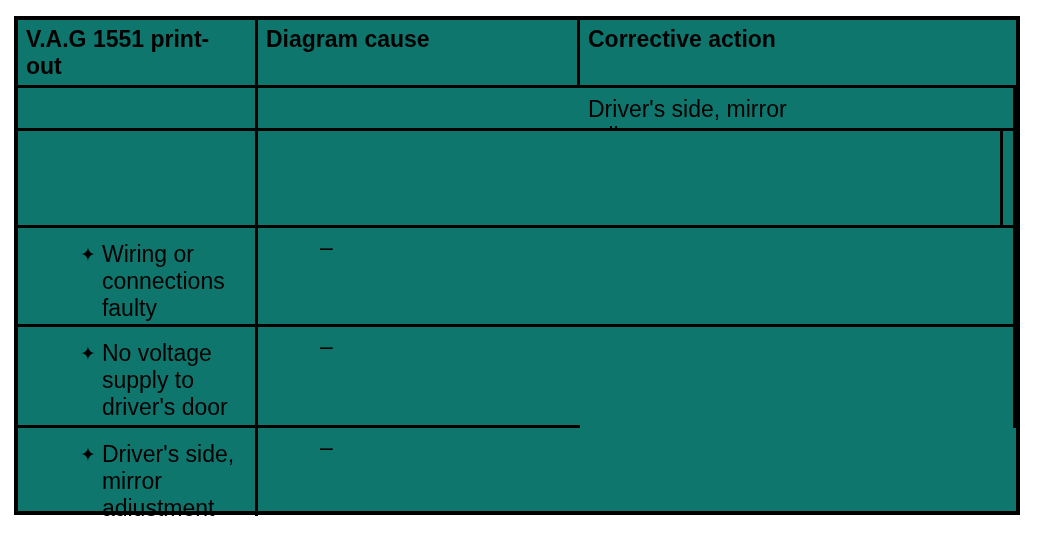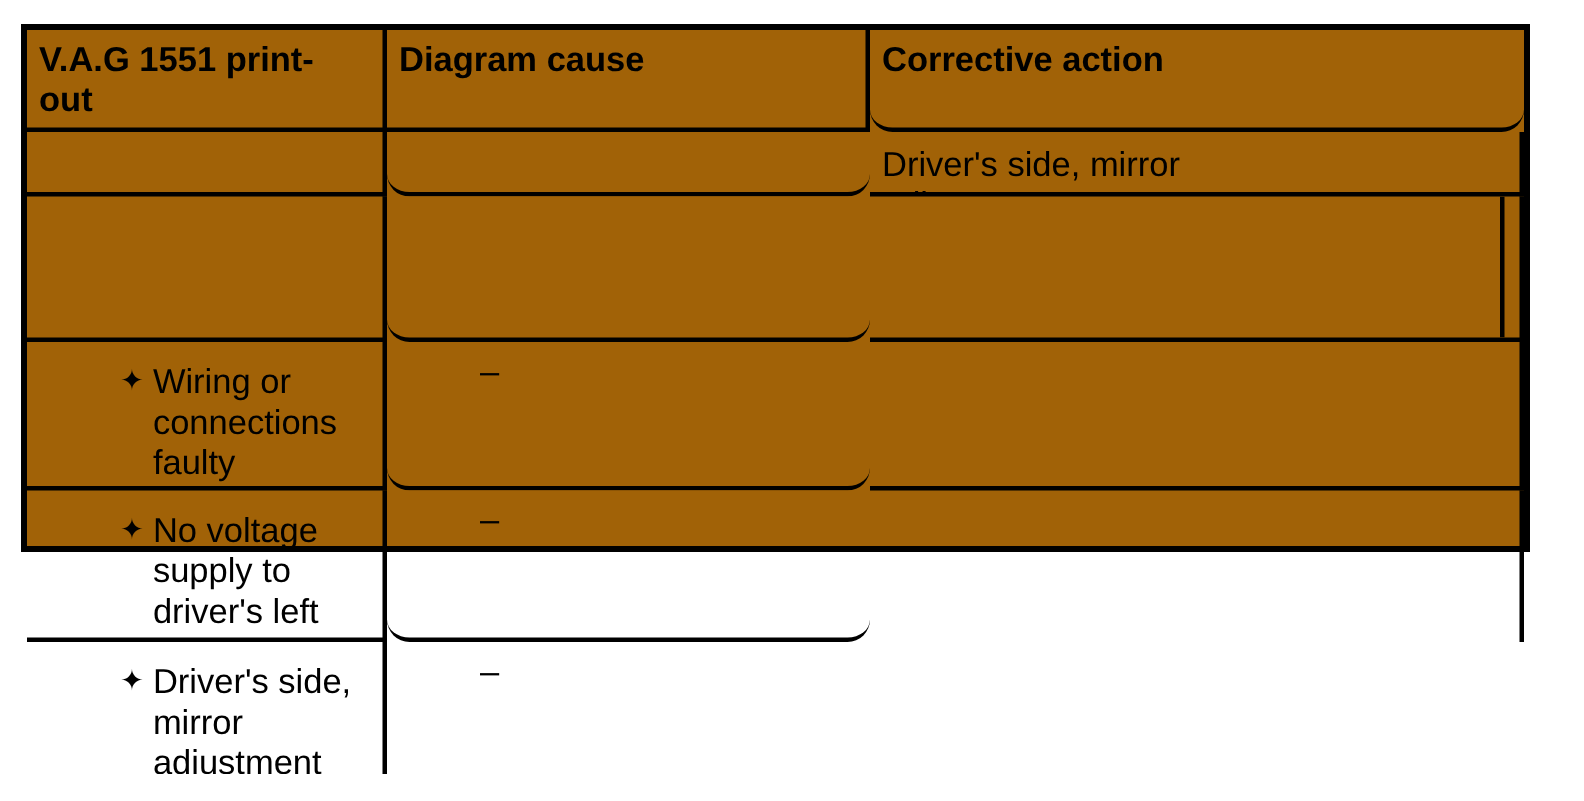--- a/index.html
+++ b/index.html
@@ -16,38 +16,38 @@
     position: relative;
     width: 1056px;
     height: 534px;
     background: #ffffff;
   }
   .vag-table {
     position: absolute;
     left: 14px;
     top: 16px;
     width: 1006px;
-    height: 352px;
+    height: 499px;
     box-sizing: border-box;
     border: 4px solid #000;
     display: grid;
     grid-template-columns: 240px 322px 436px;
     grid-template-rows: 68px 43px 97px 99px 101px 88px;
-    background: #a16207;
+    background: #0f766e;
   }
   .cell {
     box-sizing: border-box;
     border-right: 3px solid #000;
     border-bottom: 3px solid #000;
     font-size: 23px;
     line-height: 27px;
     overflow: hidden;
     position: relative;
   }
-  .cell.last-col { border-right: none; border-radius: 15px; }
+  .cell.last-col { border-right: none; }
   .cell.last-row { border-bottom: none; }
   .hdr { font-weight: bold; }
   .c1 { padding: 8px 12px 0 8px; }
   .c1.hdr { padding-top: 6px; }
   .c2.hdr, .c3.hdr { padding: 6px 8px 0 8px; }
   .pre { white-space: pre-line; }
   .li-cell {
     display: flex;
     align-items: flex-start;
     padding: 13px 8px 0 62px;
@@ -104,21 +104,21 @@
 faulty</span>
     </div>
     <div class="cell c3 li-cell last-col">
       <span class="dash">–</span>
     </div>
 
     <div class="cell c1"></div>
     <div class="cell c2 li-cell">
       <span class="bullet">✦</span>
       <span class="li-text pre">No voltage supply to
-driver's left</span>
+driver's door</span>
     </div>
     <div class="cell c3 li-cell last-col">
       <span class="dash">–</span>
     </div>
 
     <div class="cell c1 last-row"></div>
     <div class="cell c2 li-cell last-row">
       <span class="bullet">✦</span>
       <span class="li-text pre">Driver's side, mirror
 adjustment motor -

